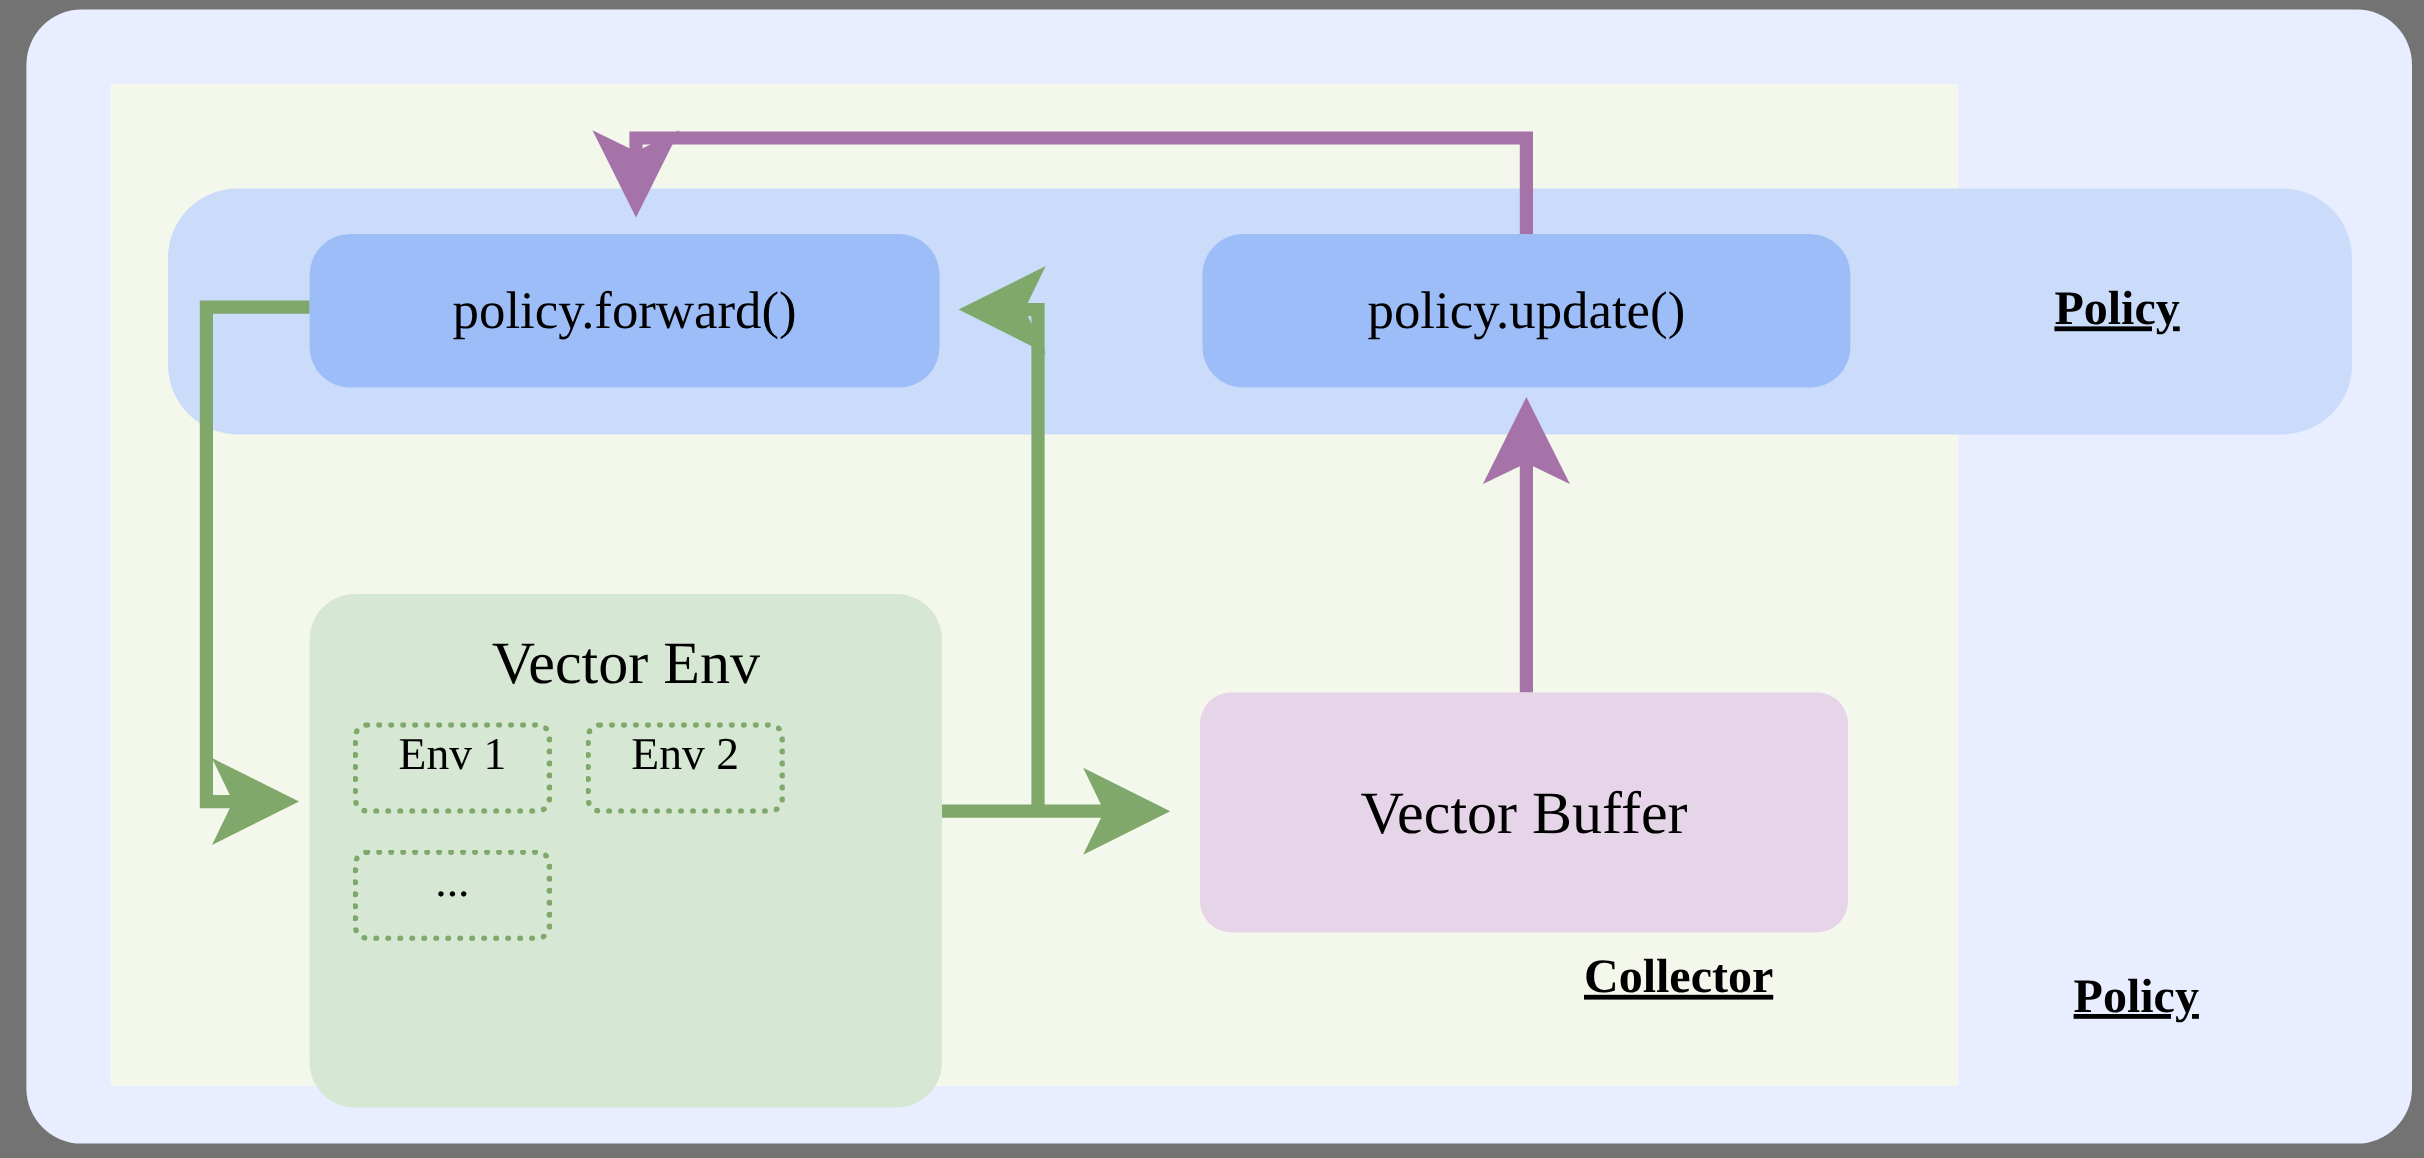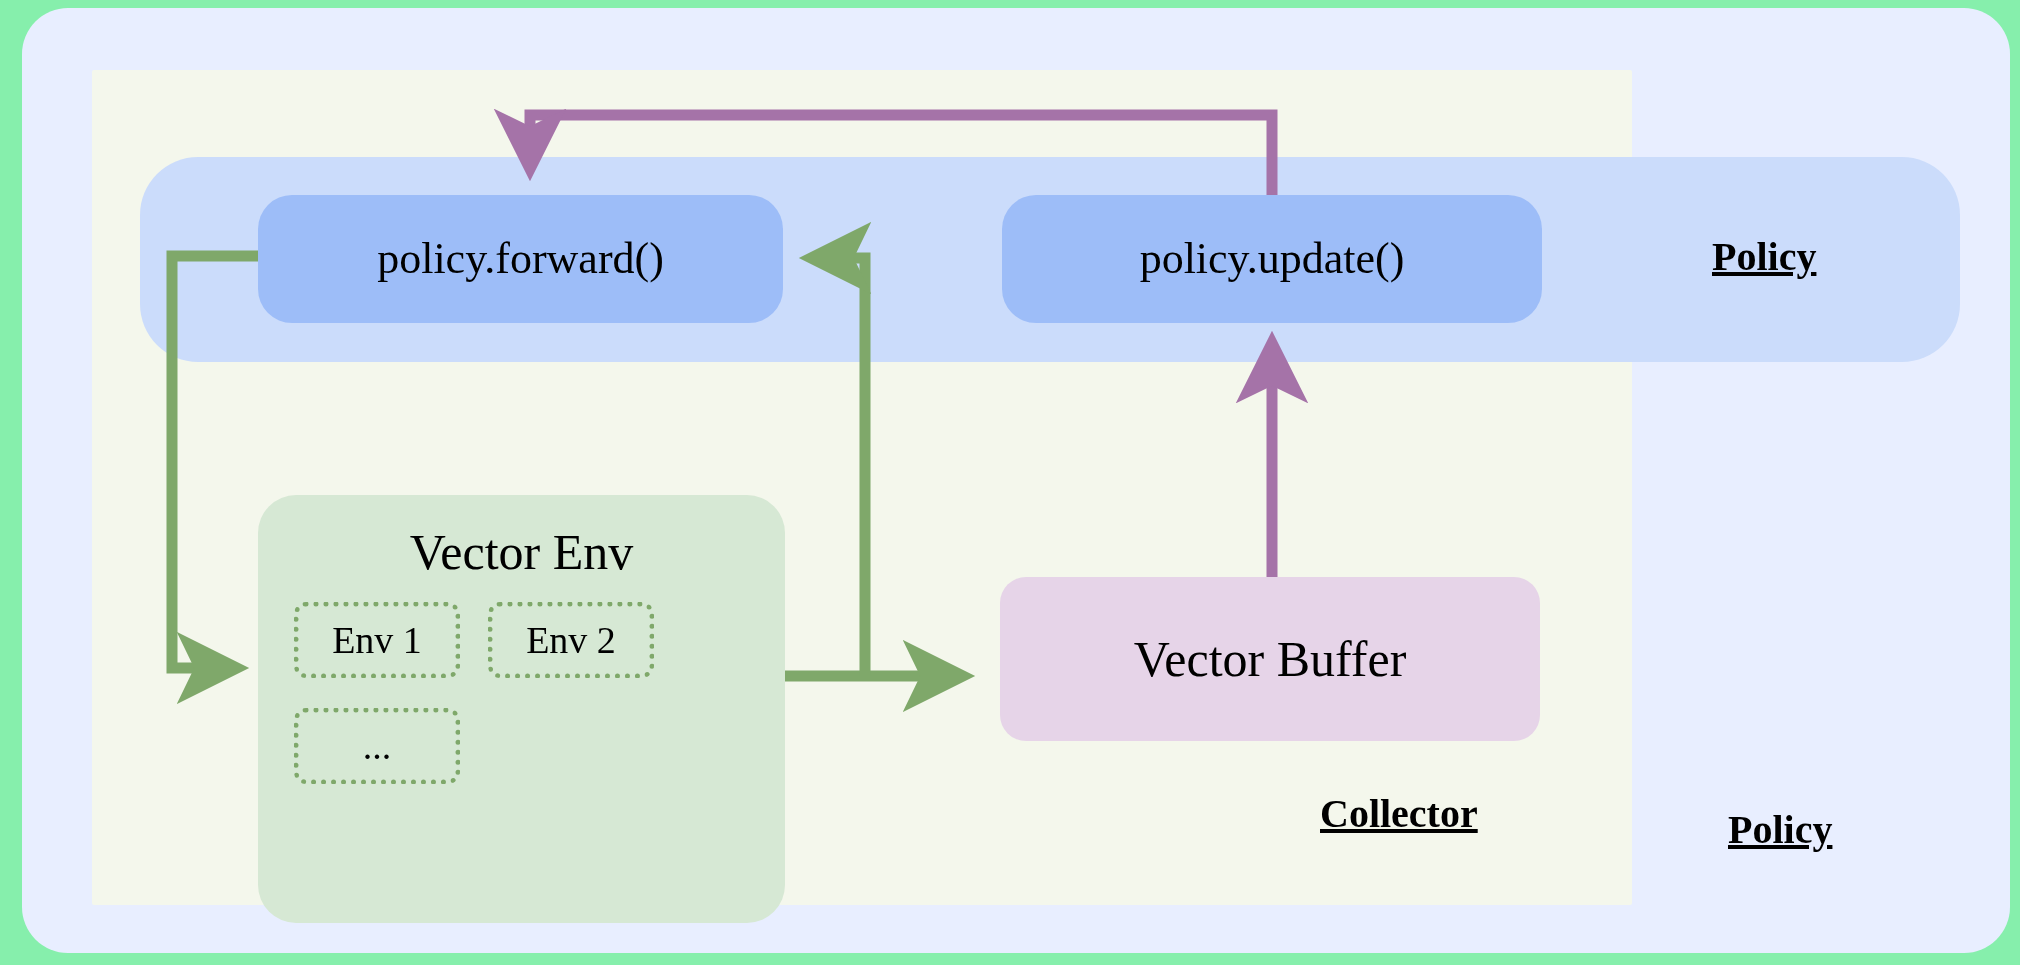--- a/index.html
+++ b/index.html
@@ -4,21 +4,21 @@
 <style>
   html, body {
     margin: 0;
     padding: 0;
     background: #ffffff;
   }
   #stage {
     position: relative;
     width: 2020px;
     height: 965px;
-    background: #86efac;
+    background: #737373;
     font-family: "Liberation Serif", "DejaVu Serif", serif;
     overflow: hidden;
   }
 
   
   .trainer-box {
     position: absolute;
     left: 22px;
     top: 8px;
     width: 1988px;
@@ -100,33 +100,32 @@
     display: flex;
     flex-wrap: wrap;
     gap: 30px 28px;
   }
   .env-chip {
     width: 166px;
     height: 76px;
     border: 5px dotted #7fa86a;
     border-radius: 12px;
     display: flex;
-    align-items: center;
     justify-content: center;
     font-size: 38px;
     color: #000;
     box-sizing: border-box;
   }
 
   .vector-buffer {
     position: absolute;
     left: 1000px;
     top: 577px;
     width: 540px;
-    height: 164px;
+    height: 200px;
     background: #e6d4e8;
     border-radius: 26px;
     display: flex;
     align-items: center;
     justify-content: center;
     font-size: 50px;
     color: #000;
   }
 
   

